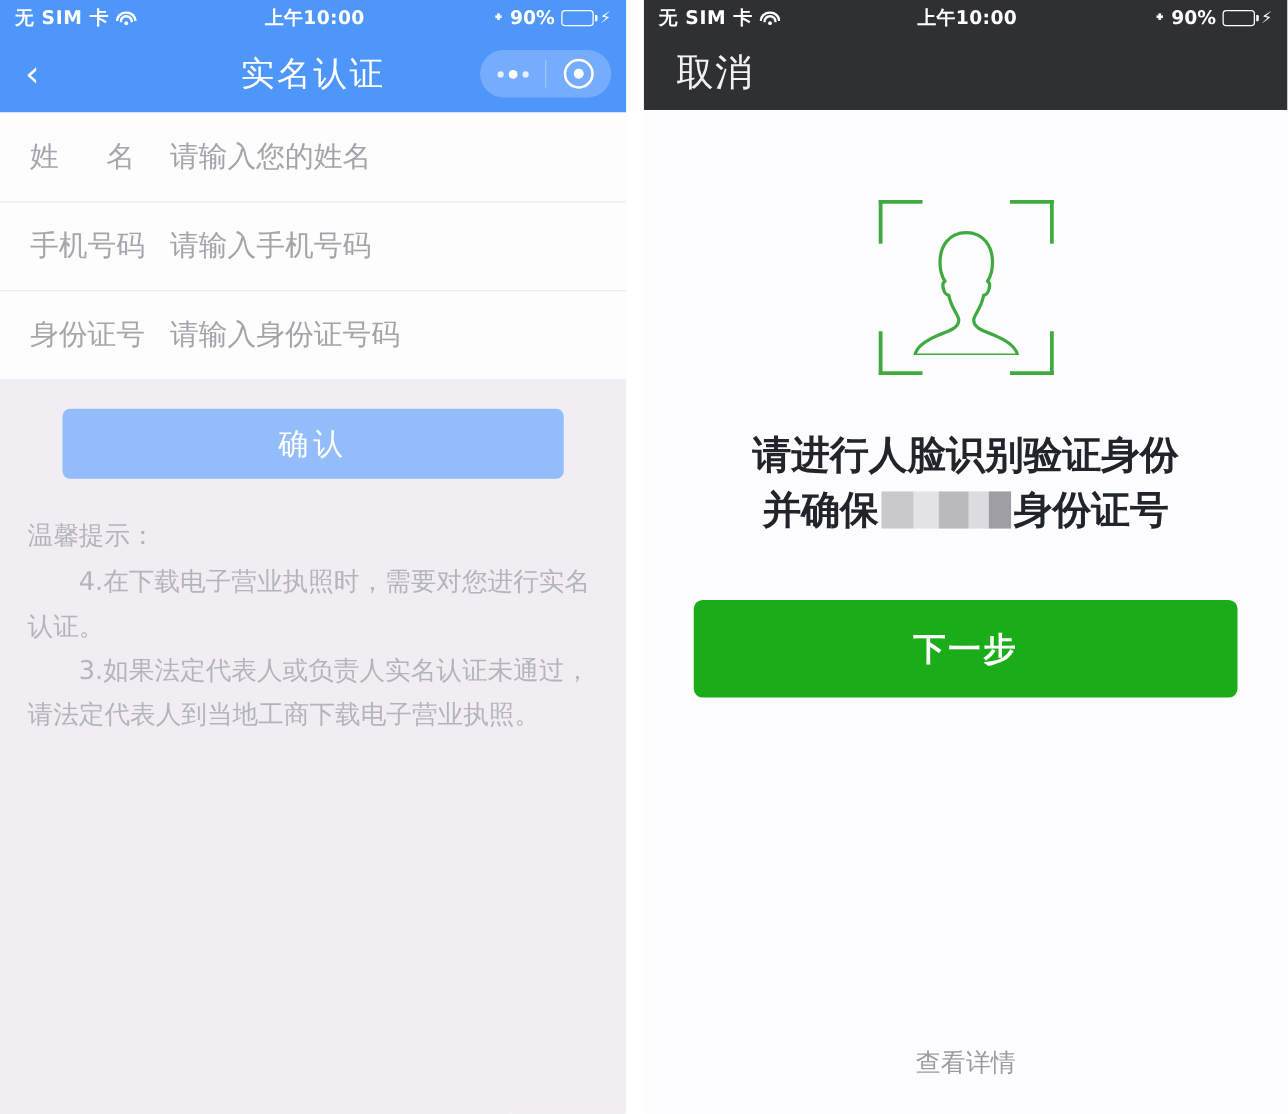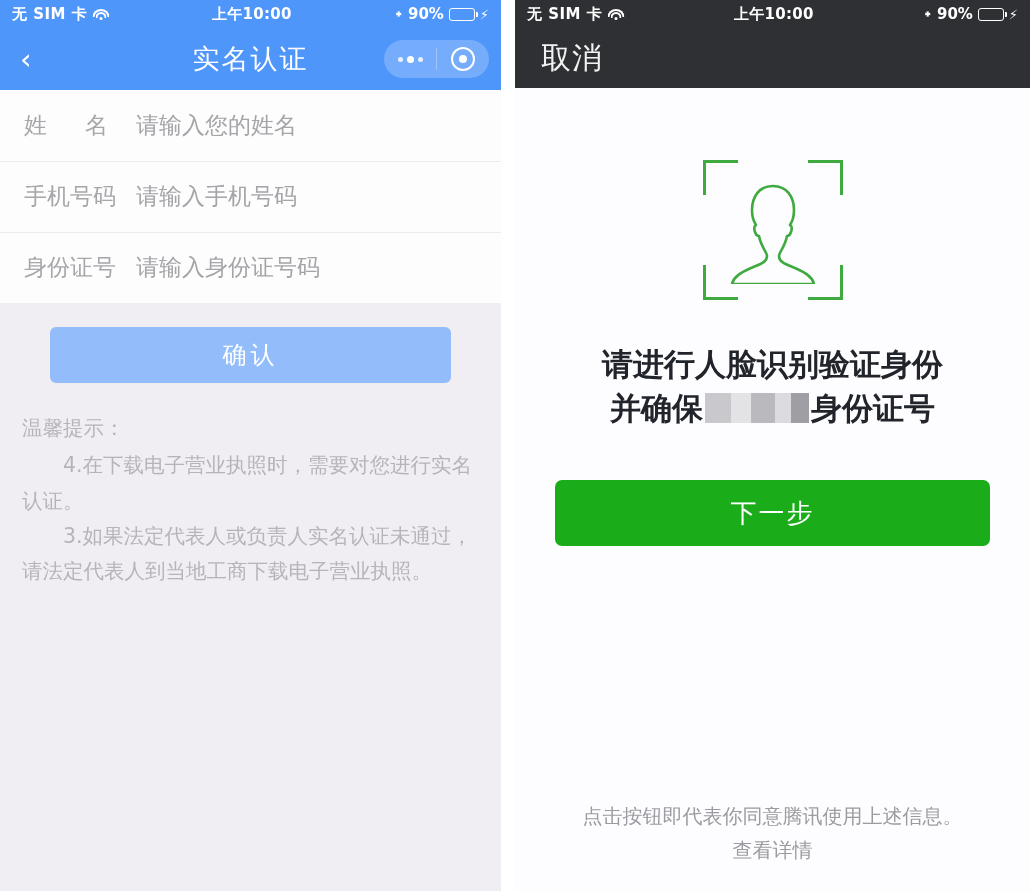--- a/index.html
+++ b/index.html
@@ -248,28 +248,29 @@
   }
   .mosaic span { display: block; height: 100%; }
   .mosaic .m1 { width: 26px; background: #c9c9cd; }
   .mosaic .m2 { width: 20px; background: #e3e3e6; }
   .mosaic .m3 { width: 24px; background: #b9b9be; }
   .mosaic .m4 { width: 16px; background: #dcdce0; }
   .mosaic .m5 { width: 18px; background: #9e9ea4; }
 
   .next-wrap { padding: 50px 40px 0 40px; }
   .btn-next {
-    width: 100%; height: 66px;
+    width: 100%; height: 78px;
     background: #1aad19;
     border: none; border-radius: 7px;
     color: #ffffff;
     font-size: 26px;
     letter-spacing: 2px;
     font-family: inherit;
     cursor: pointer;
+    font-weight: bold;
   }
 
   .footer {
     position: absolute;
     bottom: 24px; left: 0; right: 0;
     text-align: center;
     color: #9b9ba1;
     font-size: 20px;
     line-height: 1.7;
   }
@@ -398,18 +399,17 @@
         </span>
         <span>身份证号</span>
       </div>
     </div>
 
     <div class="next-wrap">
       <button class="btn-next">下一步</button>
     </div>
 
     <div class="footer">
-      <div>点击按钮即代表你同意腾讯使用上述信息。</div>
       <div class="detail-link">查看详情</div>
     </div>
   </div>
 
 </div>
 
 </body></html>

